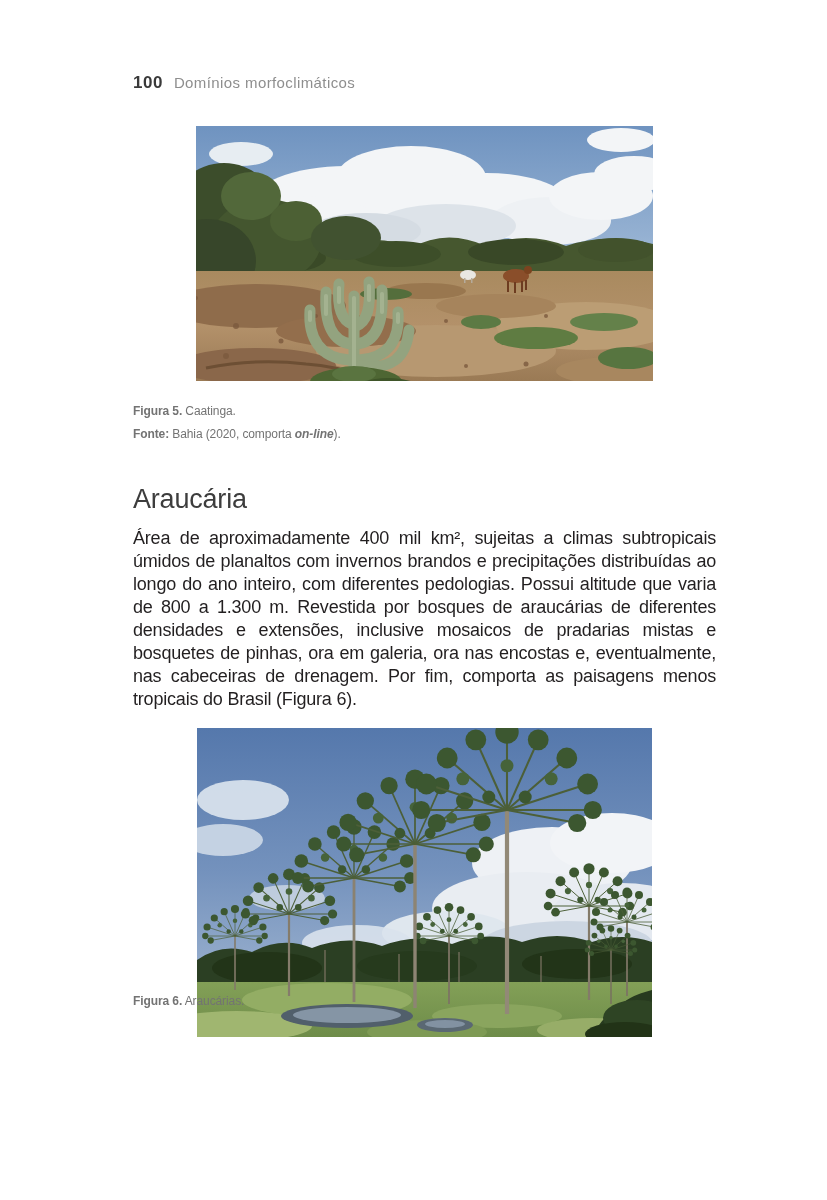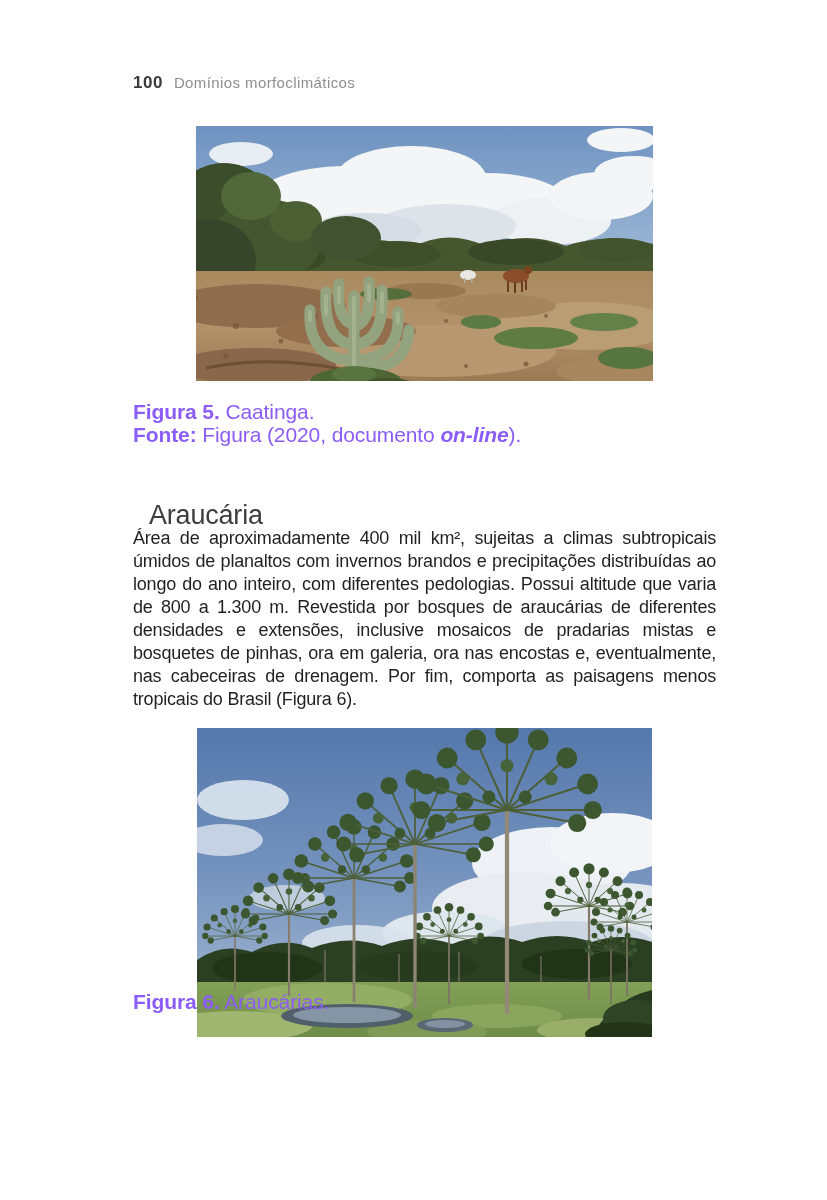--- a/index.html
+++ b/index.html
@@ -24,21 +24,21 @@
     font-size:15px;color:#8e8e8e;letter-spacing:.4px;text-align:center;
   }
   
   .figure-photo{position:absolute;display:block;}
   .fig1{left:196px;top:126px;width:457px;height:255px;}
   .fig2{left:197px;top:728px;width:455px;height:309px;}
   .figure-photo svg{display:block;width:100%;height:100%;}
   
   .caption{
     position:absolute;left:133px;
-    font-size:21px;line-height:23px;color:#8b5cf6;letter-spacing:-.1px;
+    font-size:12px;line-height:23px;color:#737373;letter-spacing:-.1px;
   }
   .cap1{top:400px;}
   .cap2{top:990px;}
   .caption b{font-weight:700;}
   .caption .ital{font-style:italic;font-weight:bold;}
   
   .section-heading{
     position:absolute;left:133px;top:484px;
     font-size:27px;font-weight:400;color:#3d3d3d;letter-spacing:-.2px;
   }
@@ -190,25 +190,25 @@
     </svg>
   </div>
 
   <div class="caption cap1">
     <div>
       <b>Figura 5.</b>
       <span>Caatinga.</span>
     </div>
     <div>
       <b>Fonte:</b>
-      <span>Figura (2020, documento </span><span class="ital">on-line</span><span>).</span>
+      <span>Bahia (2020, comporta </span><span class="ital">on-line</span><span>).</span>
     </div>
   </div>
 
-  <h2 class="section-heading" style="margin:16px">Araucária</h2>
+  <h2 class="section-heading" style="margin:0">Araucária</h2>
 
   <p class="body-paragraph" style="margin:0">Área de aproximadamente 400 mil km², sujeitas a climas subtropicais úmidos de planaltos com invernos brandos e precipitações distribuídas ao longo do ano inteiro, com diferentes pedologias. Possui altitude que varia de 800 a 1.300 m. Revestida por bosques de araucárias de diferentes densidades e extensões, inclusive mosaicos de pradarias mistas e bosquetes de pinhas, ora em galeria, ora nas encostas e, eventualmente, nas cabeceiras de drenagem. Por fim, comporta as paisagens menos tropicais do Brasil (Figura 6).</p>
 
   <div class="figure-photo fig2">
     <svg viewBox="0 0 455 309" preserveAspectRatio="none">
       <defs>
         <linearGradient id="sky2" x1="0" y1="0" x2="0" y2="1">
           <stop offset="0" stop-color="#5578ac"></stop>
           <stop offset="0.55" stop-color="#7492bd"></stop>
           <stop offset="1" stop-color="#9cb2cf"></stop>

